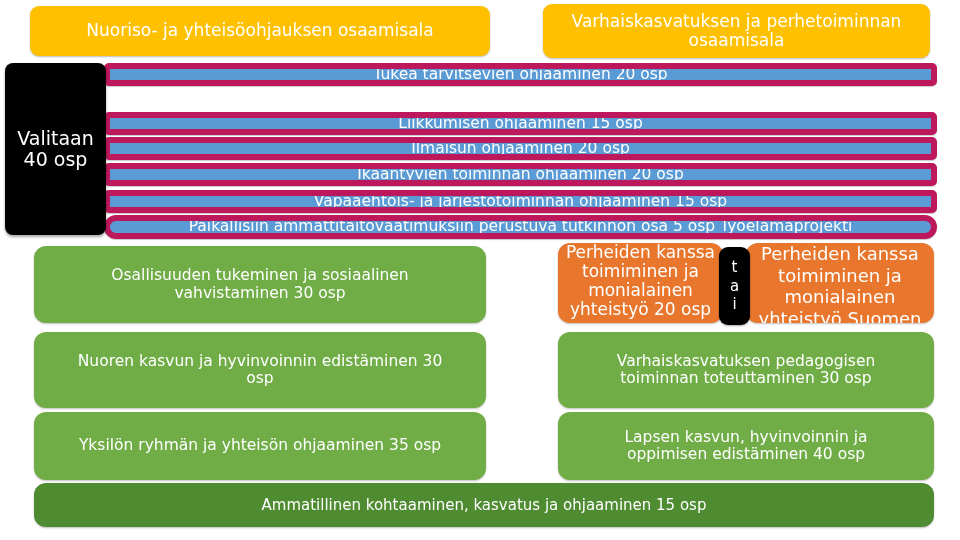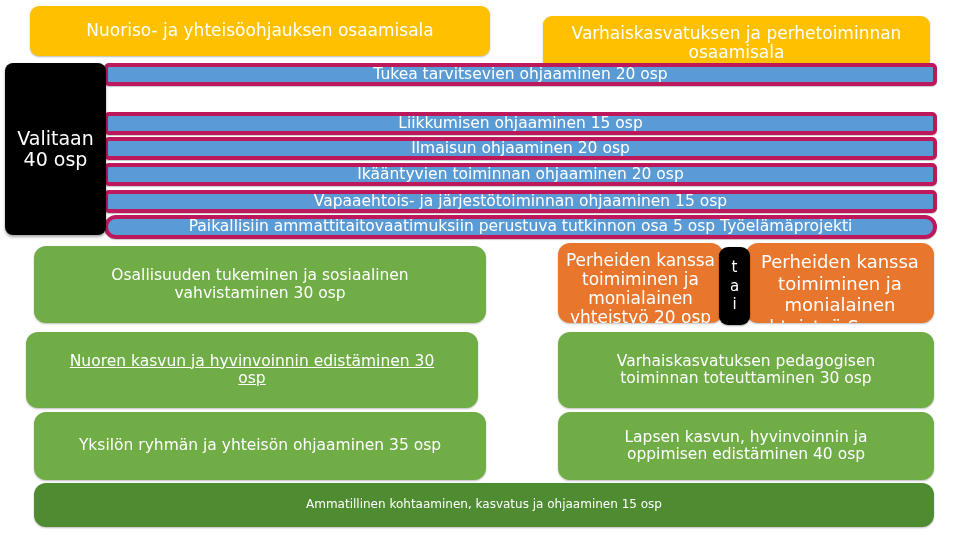--- a/index.html
+++ b/index.html
@@ -34,21 +34,21 @@
 
   
   .hdr {
     background: #FFC000;
     border-radius: 9px;
     font-size: 17px;
     box-shadow: 0 1px 2px rgba(0,0,0,0.28);
     padding: 2px 10px;
   }
   #hdr-youth  { left: 30px;  top: 6px;  width: 460px; height: 50px; }
-  #hdr-early  { left: 543px; top: 16px;  width: 387px; height: 54px; }
+  #hdr-early  { left: 543px; top: 4px;  width: 387px; height: 54px; }
 
   
   .black {
     background: #000000;
     border-radius: 8px;
     font-size: 19px;
     z-index: 5;
     box-shadow: 0 2px 3px rgba(0,0,0,0.35);
   }
   #valitaan { left: 5px; top: 63px; width: 101px; height: 172px; }
@@ -65,21 +65,21 @@
     font-size: 15px;
     z-index: 6;
     flex-direction: column;
     line-height: 1.25;
     box-shadow: 0 1px 2px rgba(0,0,0,0.35);
   }
 
   
   .blue {
     background: #5B9BD5;
-    border: 4px solid #be185d;
+    border: 6px solid #be185d;
     border-radius: 5px;
     font-size: 15.5px;
     left: 104px;
     width: 833px;
     height: 23px;
     box-shadow: 0 1px 1px rgba(0,0,0,0.22);
   }
   .blue.wide {
     left: 104px;
     width: 833px;
@@ -95,39 +95,39 @@
   .green {
     background: #70AD47;
     border-radius: 12px;
     font-size: 15.5px;
     box-shadow: 0 1px 2px rgba(0,0,0,0.25);
     padding: 2px 28px;
   }
   .green-dark {
     background: #4E8B31;
     border-radius: 12px;
-    font-size: 12px;
+    font-size: 15px;
     box-shadow: 0 1px 2px rgba(0,0,0,0.25);
     text-align: right;
   }
 
   
   .orange {
     background: #E8762C;
     border-radius: 12px;
     box-shadow: 0 1px 2px rgba(0,0,0,0.25);
     align-items: flex-start;
-    padding-top: 8px;
+    padding-top: 0;
   }
   #alt-a { left: 558px; top: 243px; width: 165px; height: 80px; font-size: 17px; }
   #alt-b { left: 746px; top: 243px; width: 188px; height: 80px; font-size: 18px; line-height: 1.2; }
 
   
   #g-l1 { left: 34px; top: 246px; width: 452px; height: 77px; }
-  #g-l2 { left: 26px; top: 332px; width: 452px; height: 76px; text-decoration: underline; }
+  #g-l2 { left: 34px; top: 332px; width: 452px; height: 76px; }
   #g-l3 { left: 34px; top: 412px; width: 452px; height: 68px; }
   
   #g-r1 { left: 558px; top: 332px; width: 376px; height: 76px; }
   #g-r2 { left: 558px; top: 412px; width: 376px; height: 68px; }
   
   #g-bottom { left: 34px; top: 483px; width: 900px; height: 44px; }
 </style>
 </head>
 <body>
 

